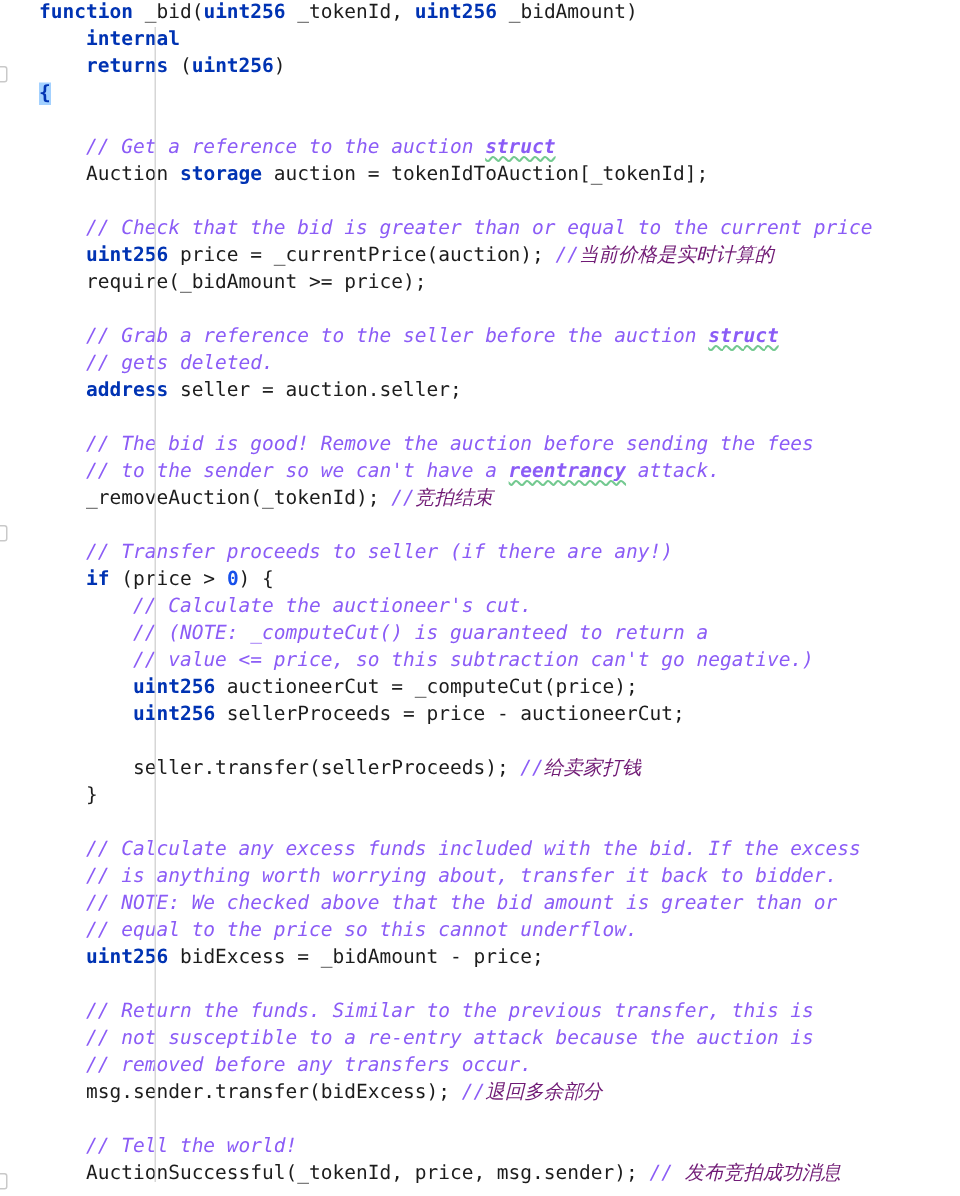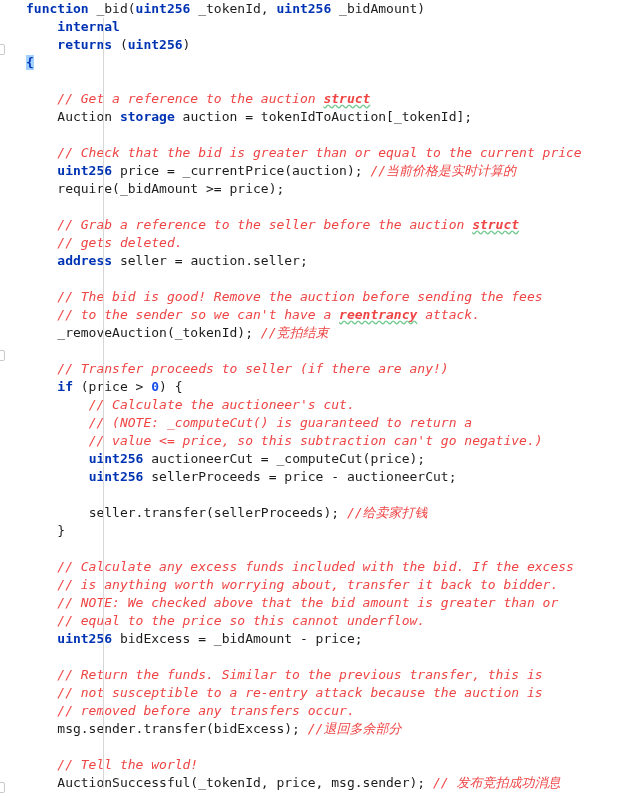--- a/index.html
+++ b/index.html
@@ -59,22 +59,22 @@
     line-height: 18px;
     padding-left: 26px;
     white-space: pre;
     position: relative;
   }
 
   
   .kw   { color: #0033b3; font-weight: bold; }
   .txt  { color: #1c1c1c; }
   .num  { color: #1750eb; font-weight: bold; }
-  .cmt  { color: #ef4444; font-style: italic; }
-  .cmt-cn { color: #ef4444; font-style: italic;
+  .cmt  { color: #8b5cf6; font-style: italic; }
+  .cmt-cn { color: #701a75; font-style: italic;
             font-family: "DejaVu Sans", "Liberation Sans", sans-serif; }
   .brace-hl { background: #a3d1ff; color: #0033b3; font-weight: bold; }
 
   
   .spell {
     text-decoration: underline wavy #73c990;
     text-decoration-skip-ink: none;
     font-weight: bold;
   }
 </style>

